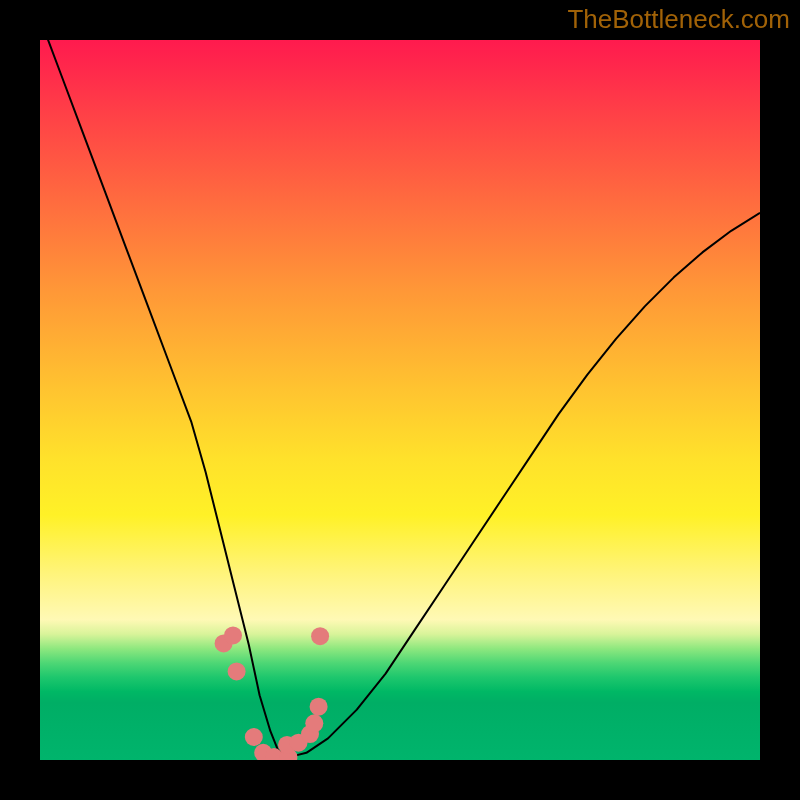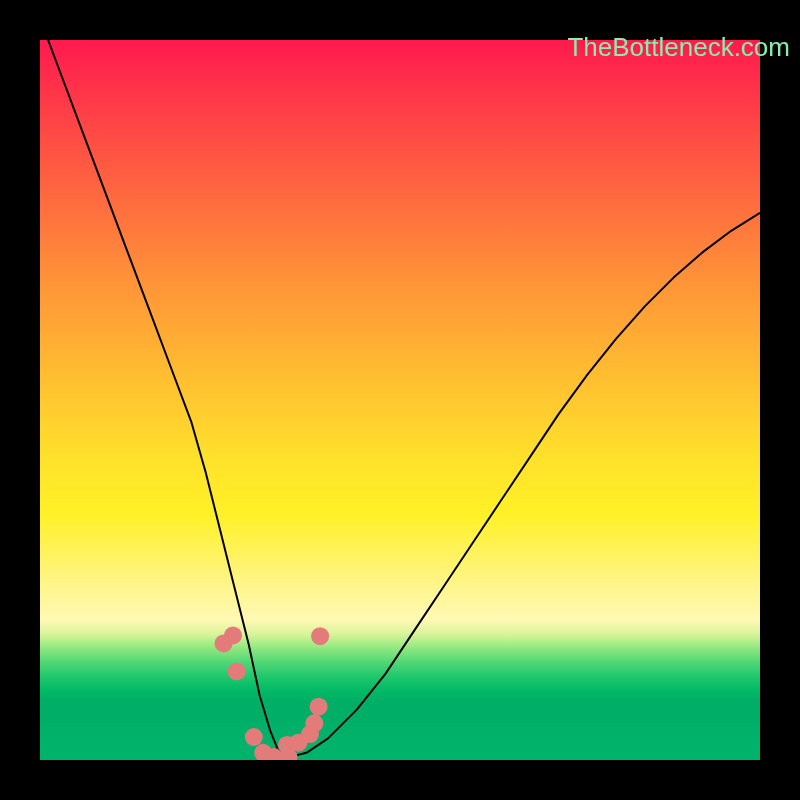--- a/index.html
+++ b/index.html
@@ -15,24 +15,23 @@
     height: 800px;
     background: #000;
   }
   .watermark {
     position: absolute;
     top: 4px;
     right: 10px;
     font-family: Arial, Helvetica, sans-serif;
     font-size: 26px;
     font-weight: 500;
-    color: #86efac;
+    color: #a16207;
     letter-spacing: 0;
     z-index: 10;
-    margin-top: 28px;
   }
   .plot-area {
     position: absolute;
     left: 40px;
     top: 40px;
     width: 720px;
     height: 720px;
     overflow: hidden;
   }
   .gradient {

